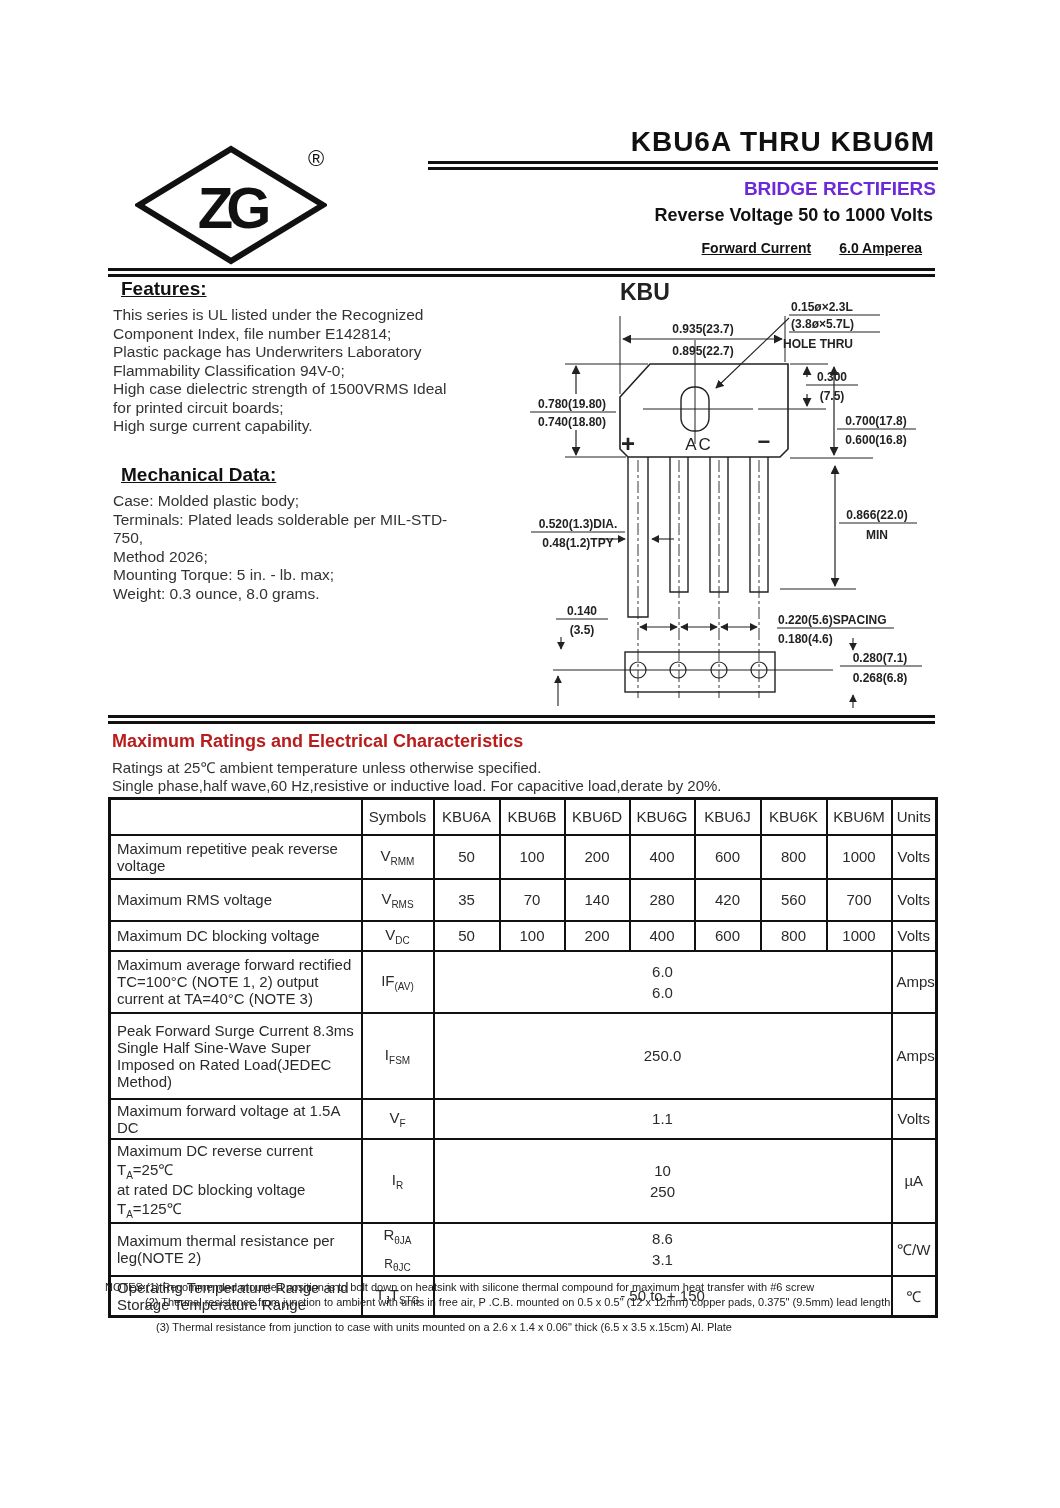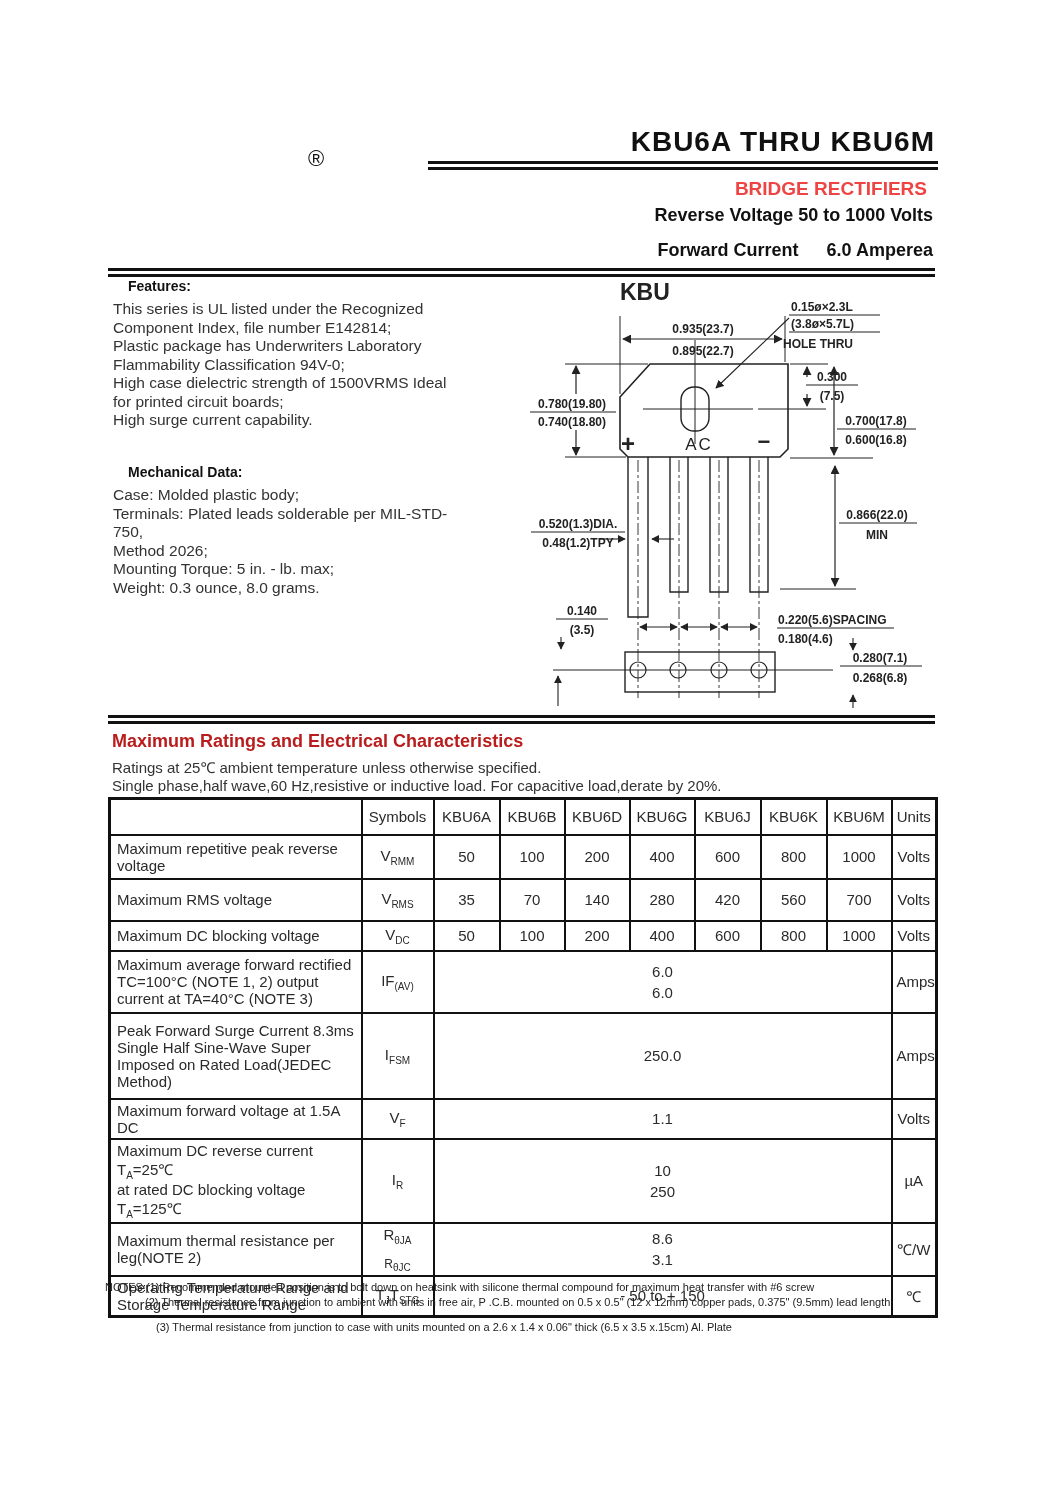--- a/index.html
+++ b/index.html
@@ -6,32 +6,32 @@
   .page{position:relative;width:1060px;height:1508px;background:#ffffff;
         font-family:"Liberation Sans",sans-serif;color:#1f1f1f;overflow:hidden;margin:0 auto;}
   .abs{position:absolute;}
 
   
   .logo-reg{position:absolute;left:308px;top:146px;font-size:22px;color:#111;}
   .title-block{position:absolute;right:125px;top:126px;text-align:right;}
   .doc-title{font-size:28px;font-weight:bold;letter-spacing:1px;color:#111;}
   .title-rule{position:absolute;left:428px;top:161px;width:510px;height:3px;
               border-top:3px solid #111;border-bottom:3px solid #111;background:#fff;box-sizing:content-box;}
-  .hdr-sub{position:absolute;right:133px;top:178px;font-size:19px;font-weight:bold;color:#ef4444;}
+  .hdr-sub{position:absolute;right:124px;top:178px;font-size:19px;font-weight:bold;color:#6d28d9;}
   .hdr-volts{position:absolute;right:127px;top:205px;font-size:18px;font-weight:bold;color:#111;}
-  .hdr-current{position:absolute;right:127px;top:240px;font-size:18px;font-weight:bold;color:#111;}
+  .hdr-current{position:absolute;right:138px;top:240px;font-size:14px;font-weight:bold;color:#111;text-decoration:underline;}
   .hdr-current .gap{display:inline-block;width:28px;}
 
   .rule-full{position:absolute;left:108px;width:827px;height:3px;
              border-top:3px solid #111;border-bottom:3px solid #111;background:#fff;box-sizing:content-box;}
 
   
   .features{position:absolute;left:113px;top:278px;width:340px;}
   .mech{position:absolute;left:113px;top:464px;width:360px;}
-  .sec-h{font-size:14px;font-weight:bold;color:#111;margin:0 0 6px 15px;}
+  .sec-h{font-size:19px;font-weight:bold;color:#111;margin:0 0 6px 8px;text-decoration:underline;}
   .body-line{font-size:15.5px;line-height:18.5px;color:#333;}
 
   
   .ratings-h{position:absolute;left:112px;top:731px;font-size:18px;font-weight:bold;color:#b91c1c;}
   .ratings-s1{position:absolute;left:112px;top:757px;font-size:15px;color:#333;}
   .ratings-s2{position:absolute;left:112px;top:777px;font-size:15px;color:#333;}
 
   
   table.ratings{position:absolute;left:108px;top:797px;width:827px;border-collapse:collapse;
                 table-layout:fixed;border:3px solid #111;}
@@ -48,20 +48,26 @@
   
   svg text{font-family:"Liberation Sans",sans-serif;fill:#222;}
   .dim{font-size:12px;font-weight:bold;}
   .pkg-mark{font-weight:bold;}
 </style>
 </head>
 <body>
 
 <div class="page">
 
+  <div class="abs" style="left:135px;top:145px;width:192px;height:120px;">
+    <svg width="192" height="120" viewBox="0 0 192 120">
+      <polygon points="96,4 188,60 96,116 4,60" fill="none" stroke="#111" stroke-width="6"></polygon>
+      <text x="96" y="62" text-anchor="middle" dominant-baseline="central" style="font-size:58px;font-weight:bold;letter-spacing:-7px;fill:#111;">ZG</text>
+    </svg>
+  </div>
   <span class="logo-reg">®</span>
 
   <div class="title-block">
     <div class="doc-title">KBU6A  THRU  KBU6M</div>
   </div>
   <div class="title-rule"></div>
   <div class="hdr-sub">BRIDGE RECTIFIERS</div>
   <div class="hdr-volts">Reverse Voltage 50 to 1000 Volts</div>
   <div class="hdr-current">
     <span>Forward Current</span><span class="gap"></span><span>6.0 Amperea</span>

